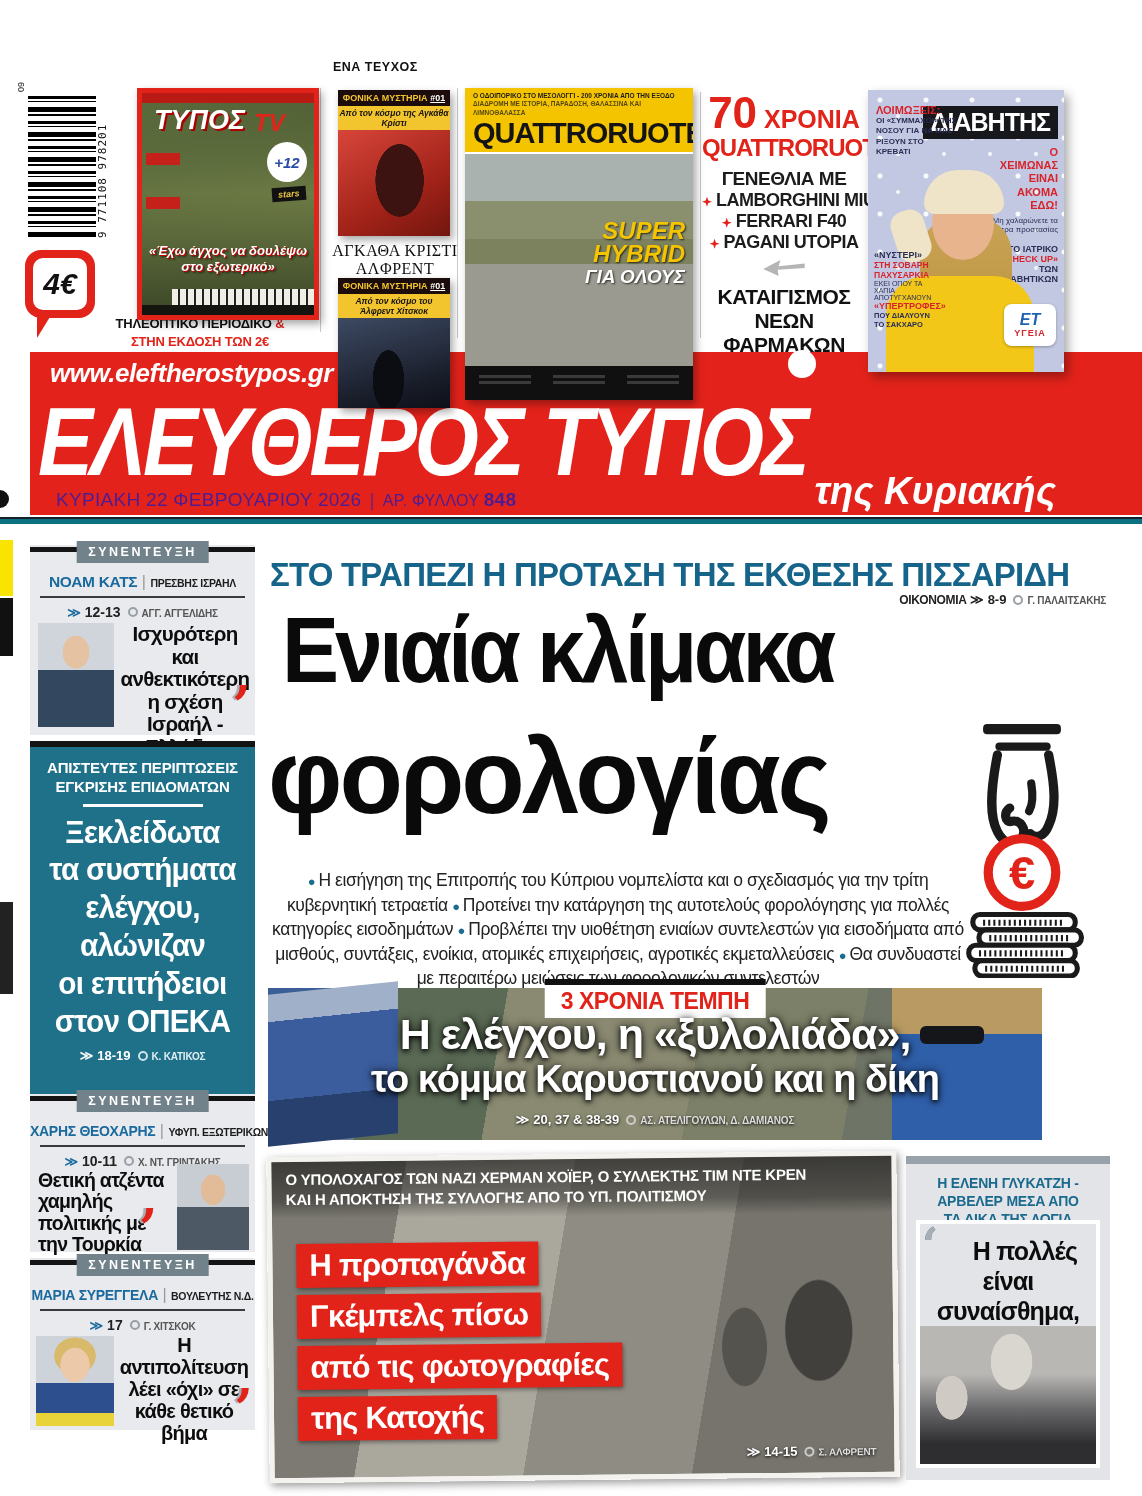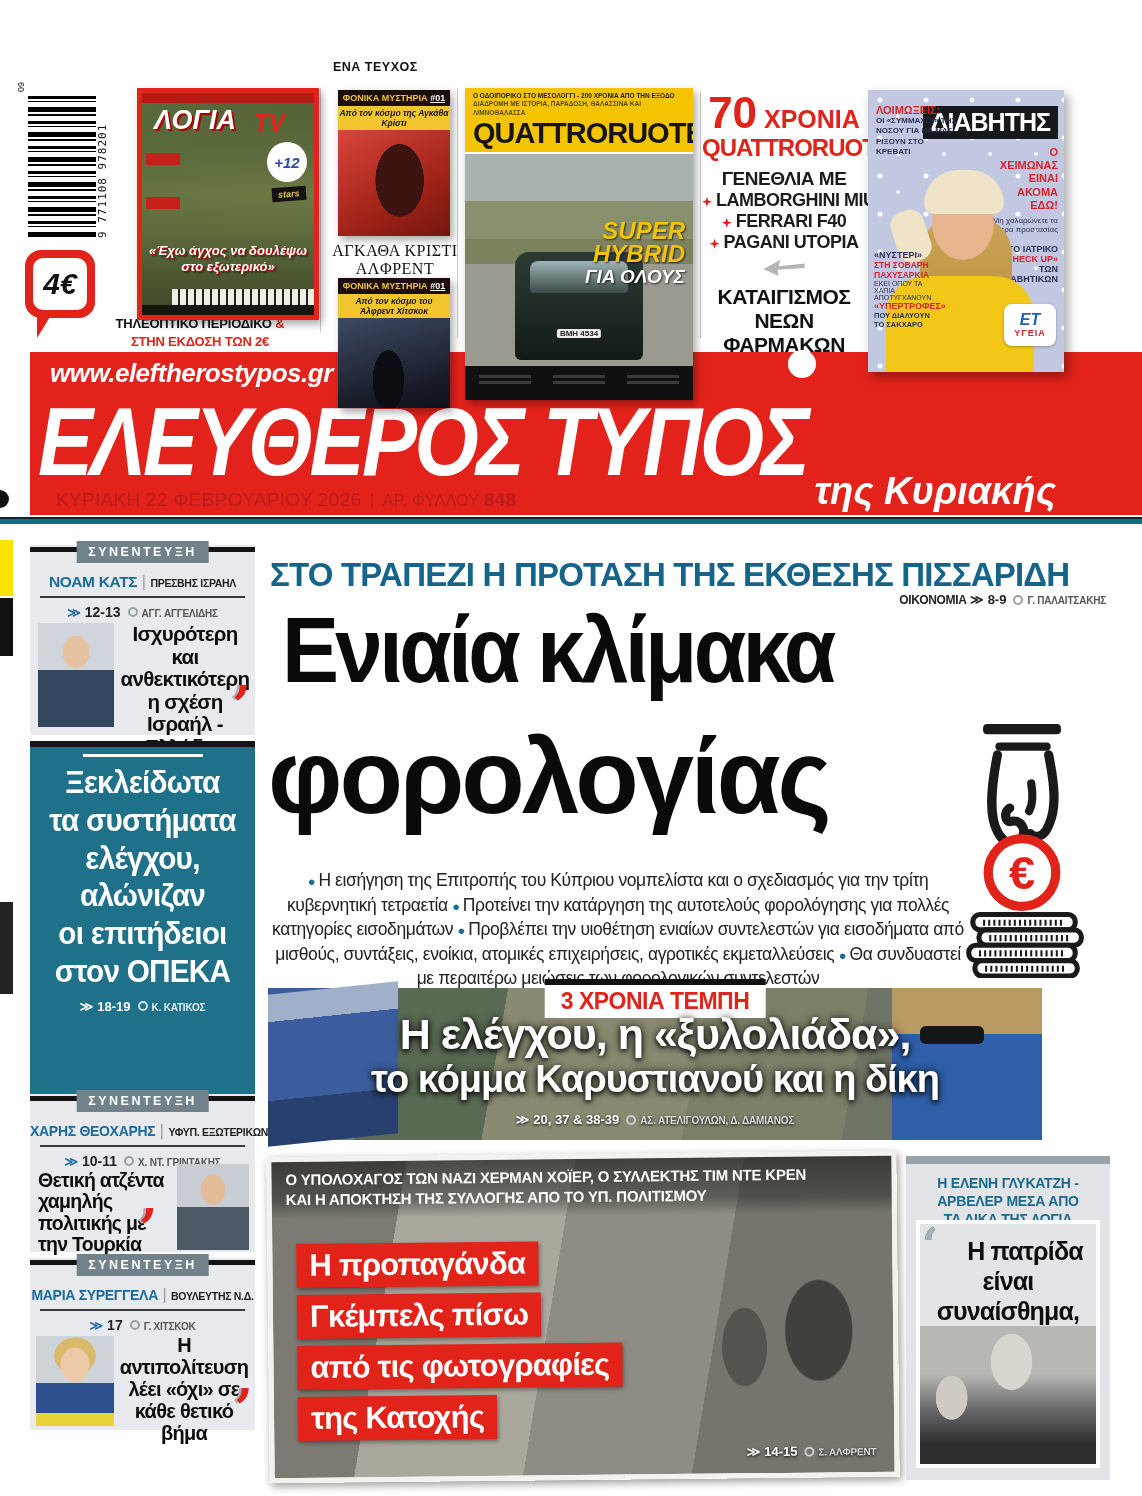--- a/index.html
+++ b/index.html
@@ -68,21 +68,21 @@
   .et-logo{background:#fff;border-radius:8px;box-shadow:0 1px 3px rgba(0,0,0,.3);display:flex;flex-direction:column;align-items:center;justify-content:center;}
   .et-blue{color:#1f63b0;font-weight:900;font-style:italic;font-size:16px;line-height:1;}
   .et-red{color:#d8232a;font-weight:900;font-size:9px;letter-spacing:1px;}
   
   .masthead{background:#e3231b;}
   .mh-url{color:#fff;font-weight:bold;font-style:italic;font-size:26px;letter-spacing:-.5px;}
   .mh-title{color:#fff;font-weight:900;font-style:italic;font-size:96px;letter-spacing:-3px;
             transform:scaleX(.86);transform-origin:left;line-height:1;white-space:nowrap;}
   .mh-dot{background:#fff;border-radius:50%;}
   .mh-sub{color:#fff;font-weight:bold;font-style:italic;font-size:38px;}
-  .mh-date{color:#b91c1c;font-size:19px;letter-spacing:.3px;}
+  .mh-date{color:#4c1d95;font-size:19px;letter-spacing:.3px;}
   .mh-sep{opacity:.75;font-weight:300;padding:0 8px;}
   .teal-line{background:#0d6f82;border-top:2px solid #15222a;}
   
   .edge{background:#111;}
   
   .sb-sec{background:#e8eaed;}
   .tabrow{position:relative;height:20px;}
   .tabrow .bar{position:absolute;top:2px;left:0;right:0;height:5px;background:#141414;}
   .tabrow .tab{position:absolute;top:-4px;left:50%;transform:translateX(-50%);background:#72828b;color:#fff;
                font-size:12.5px;letter-spacing:2.5px;padding:4px 12px;font-weight:bold;white-space:nowrap;}
@@ -165,21 +165,21 @@
   <div class="abs bc-num" style="left:96px;top:98px;height:140px;">9 771108 978201</div>
   <div class="abs" style="left:16px;top:92px;font-size:9px;transform:rotate(-90deg);transform-origin:left top;">09</div>
 
   <div class="abs price-bubble" style="left:25px;top:250px;width:62px;height:60px;">
     <div class="price-inner">4€</div>
     <div class="price-tail"></div>
   </div>
 
   <div class="abs cover tvmag" style="left:137px;top:88px;width:172px;height:222px;z-index:6;">
     <div class="abs" style="left:0;right:0;top:0;height:10px;background:#b81b14;"></div>
-    <div class="abs tv-title" style="left:12px;top:12px;">ΛΟΓΙΑ</div>
+    <div class="abs tv-title" style="left:12px;top:12px;">ΤΥΠΟΣ</div>
     <div class="abs tv-tv" style="left:112px;top:16px;">TV</div>
     <div class="abs tv-plus" style="right:10px;top:52px;">+12</div>
     <div class="abs tv-stars" style="right:8px;top:94px;">stars</div>
     <div class="abs" style="left:4px;top:60px;width:34px;height:12px;background:#c5201a;"></div>
     <div class="abs" style="left:4px;top:104px;width:34px;height:12px;background:#c5201a;"></div>
     <div class="abs tv-quote cx" style="left:6px;right:6px;top:150px;">
       <div>«Έχω άγχος να δουλέψω</div>
       <div>στο εξωτερικό»</div>
     </div>
     <div class="abs tv-keys" style="left:30px;right:0;bottom:10px;height:16px;"></div>
@@ -208,24 +208,20 @@
 
   <div class="abs vdiv" style="left:457px;top:88px;height:250px;"></div>
 
   <div class="abs cover" style="left:465px;top:88px;width:228px;height:312px;z-index:6;background:#fff;">
     <div class="q-top" style="padding:4px 8px 2px;">
       <div class="q-topline">Ο ΟΔΟΙΠΟΡΙΚΟ ΣΤΟ ΜΕΣΟΛΟΓΓΙ - 200 ΧΡΟΝΙΑ ΑΠΟ ΤΗΝ ΕΞΟΔΟ</div>
       <div class="q-topline" style="opacity:.75;">ΔΙΑΔΡΟΜΗ ΜΕ ΙΣΤΟΡΙΑ, ΠΑΡΑΔΟΣΗ, ΘΑΛΑΣΣΙΝΑ ΚΑΙ ΛΙΜΝΟΘΑΛΑΣΣΑ</div>
       <div class="q-logo">QUATTRORUOTE</div>
     </div>
     <div class="q-photo abs" style="left:0;right:0;top:66px;bottom:34px;">
-      <div class="q-suv" style="bottom:6px;width:128px;height:108px;">
-        <div class="q-wind"></div>
-        <div class="q-plate" style="bottom:22px;">BMH 4534</div>
-      </div>
       <div class="abs" style="right:8px;top:66px;text-align:right;">
         <div class="q-super">SUPER</div>
         <div class="q-super">HYBRID</div>
         <div class="q-forall">ΓΙΑ ΟΛΟΥΣ</div>
       </div>
     </div>
     <div class="q-botbar abs" style="left:0;right:0;bottom:0;height:34px;">
       <div style="display:flex;gap:10px;padding:6px 8px;">
         <div style="flex:1;">
             <div class="q-col"></div>
@@ -327,20 +323,24 @@
       <span class="pgarrow"></span><span class="pg-pages">12-13</span><span class="ring"></span><span class="pg-author">ΑΓΓ. ΑΓΓΕΛΙΔΗΣ</span>
     </div>
     <div class="abs photo" style="left:8px;top:78px;width:76px;height:104px;background:
         radial-gradient(ellipse 22px 27px at 50% 28%,#e5c2a2 0 60%,transparent 62%),
         linear-gradient(#cfd5da 0 45%,#33475e 45% 100%);"></div>
     <div class="abs sb-head cx" style="left:90px;top:78px;width:130px;">Ισχυρότερη και ανθεκτικότερη η σχέση Ισραήλ - Ελλάδας</div>
     <div class="abs qicon" style="right:4px;bottom:2px;"><span class="g">’</span><span class="r">’</span></div>
   </div>
 
   <div class="abs opeka" style="left:30px;top:741px;width:225px;height:347px;border-top:6px solid #141414;">
+    <div class="cx opeka-kicker" style="margin-top:12px;">
+      <div>ΑΠΙΣΤΕΥΤΕΣ ΠΕΡΙΠΤΩΣΕΙΣ</div>
+      <div>ΕΓΚΡΙΣΗΣ ΕΠΙΔΟΜΑΤΩΝ</div>
+    </div>
     <div class="opeka-rule"></div>
     <div class="cx opeka-big">
       <div>Ξεκλείδωτα</div>
       <div>τα συστήματα</div>
       <div>ελέγχου,</div>
       <div>αλώνιζαν</div>
       <div>οι επιτήδειοι</div>
       <div>στον ΟΠΕΚΑ</div>
     </div>
     <div class="cx pg-w" style="margin-top:6px;">
@@ -463,21 +463,21 @@
   <div class="abs arv" style="left:906px;top:1156px;width:204px;height:324px;">
     <div class="arv-topbar" style="height:8px;"></div>
     <div class="cx arv-kicker" style="margin-top:10px;">
       <div>Η ΕΛΕΝΗ ΓΛΥΚΑΤΖΗ -</div>
       <div>ΑΡΒΕΛΕΡ ΜΕΣΑ ΑΠΟ</div>
       <div>ΤΑ ΔΙΚΑ ΤΗΣ ΛΟΓΙΑ</div>
     </div>
     <div class="arv-frame"></div>
     <div class="abs qicon" style="left:16px;top:66px;"><span class="t" style="font-size:46px;">‘</span><span class="g2" style="font-size:46px;">‘</span></div>
     <div class="abs cx" style="left:12px;right:12px;top:80px;">
-      <div class="arv-head" style="padding-left:34px;">Η πατρίδα</div>
+      <div class="arv-head" style="padding-left:34px;">Η πολλές</div>
       <div class="arv-head">είναι συναίσθημα,</div>
       <div class="arv-head">είναι το «εμείς»</div>
     </div>
     <div class="abs cx" style="left:0;right:0;top:168px;">
       <span class="pgarrow"></span><span class="pg-pages" style="font-size:15px;">40-41</span><span class="ring"></span><span class="pg-author">Κ. ΖΑΛΙΓΚΑΣ</span>
     </div>
     <div class="arv-photo"></div>
   </div>
 
 </div>

